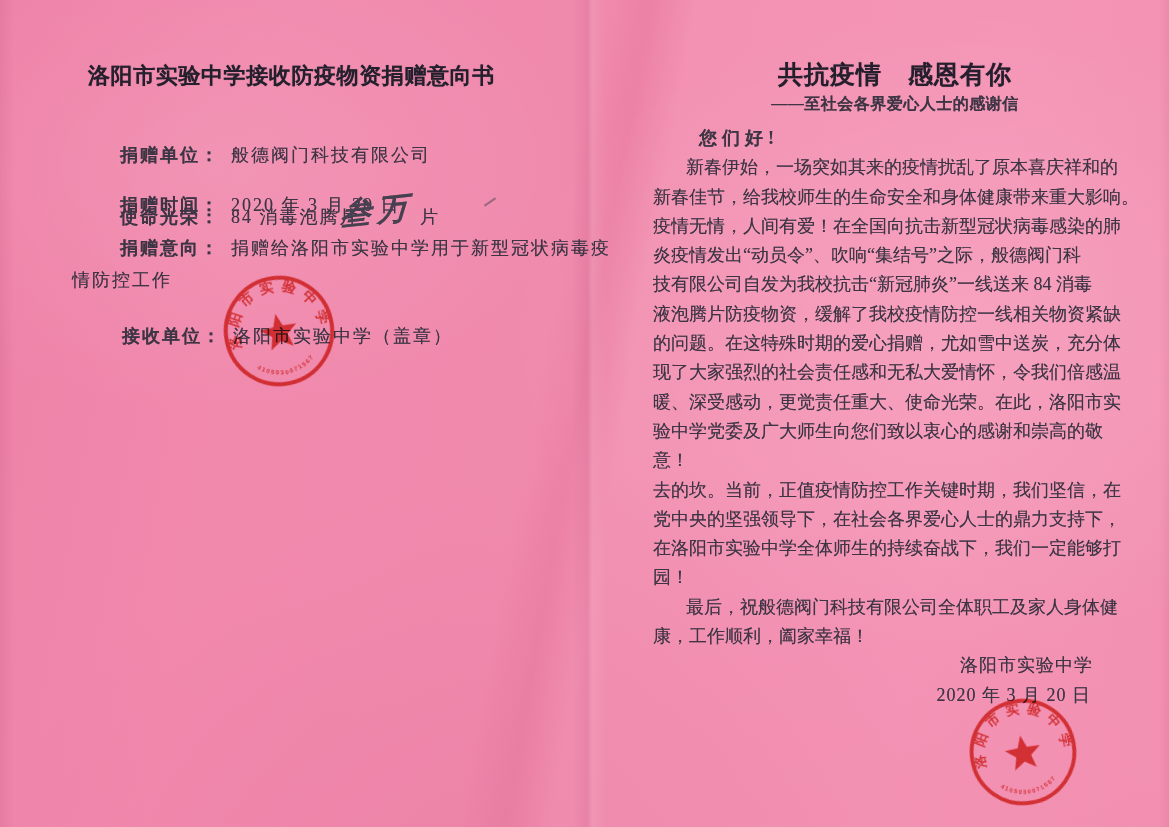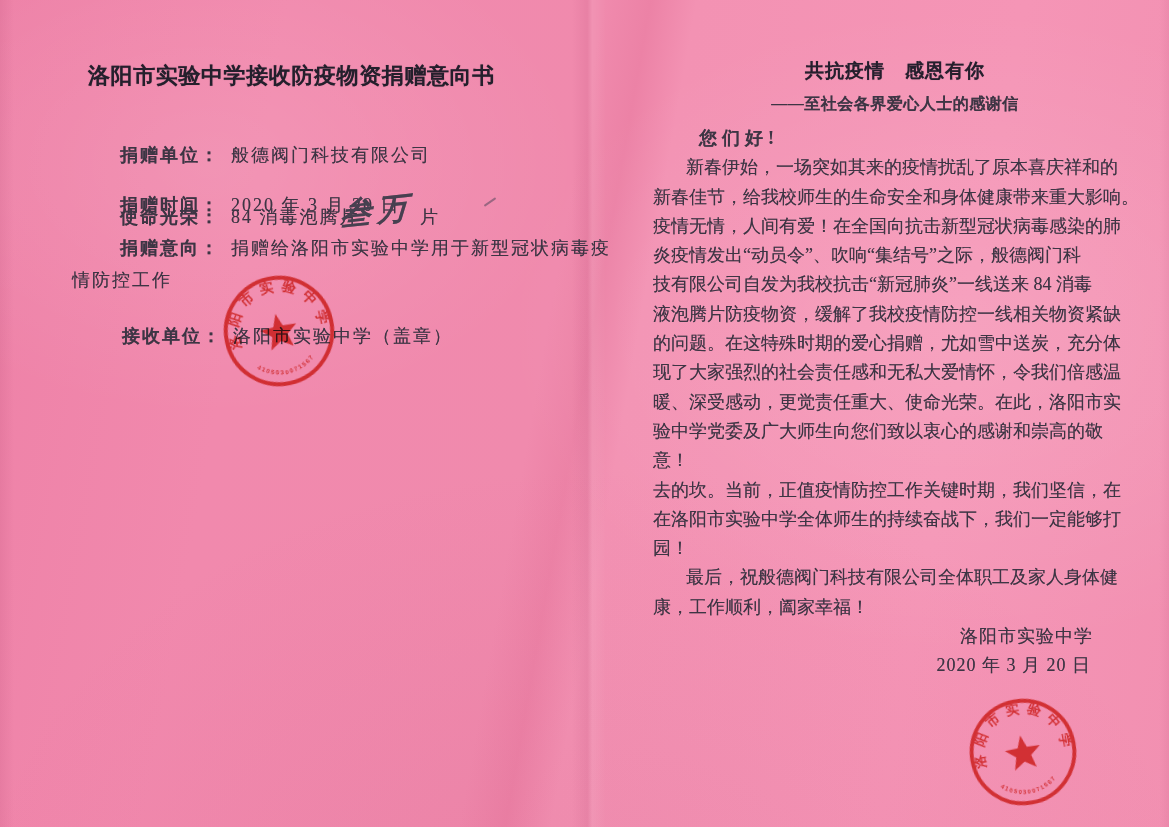--- a/index.html
+++ b/index.html
@@ -33,21 +33,21 @@
   .f2{left:120px;top:205px;}
   .f3{left:120px;top:236px;}
   .fwrap{left:72px;top:268px;font-size:18px;letter-spacing:2px;}
   .frecv{left:122px;top:324px;}
   .hand{left:340px;top:190px;font-size:31px;font-style:italic;font-weight:600;color:#474050;
     transform:rotate(-6deg) skewX(-6deg);letter-spacing:6px;text-shadow:0 0 .5px rgba(71,64,80,.5);}
   .hand-unit{left:420px;top:205px;font-size:18px;letter-spacing:2px;}
   .pen-tick{left:483px;top:201px;width:14px;height:2px;background:#55495c;opacity:.55;transform:rotate(-35deg);border-radius:2px;}
 
   
-  .r-title{left:660px;top:58px;width:470px;text-align:center;font-size:19px;font-weight:bold;letter-spacing:1px;color:#251f2d;text-shadow:0 0 .7px rgba(37,31,45,.6);}
+  .r-title{left:660px;top:58px;width:470px;text-align:center;font-size:25px;font-weight:bold;letter-spacing:1px;color:#251f2d;text-shadow:0 0 .7px rgba(37,31,45,.6);}
   .r-subtitle{left:660px;top:94px;width:470px;text-align:center;font-size:16px;letter-spacing:.5px;font-weight:600;}
   .letter-col{position:absolute;left:653px;top:124px;width:484px;font-size:18px;line-height:29.3px;}
   .letter-col div{white-space:nowrap;}
   .salutation{letter-spacing:4.5px;}
   .greeting{padding-left:46px;letter-spacing:5px;font-weight:bold;}
   .body-line{letter-spacing:0;}
   .body-line.indent{padding-left:33px;}
   .sig{text-align:right;padding-right:44px;letter-spacing:1px;}
   .sig-date{text-align:right;padding-right:46px;letter-spacing:1px;}
 
@@ -119,20 +119,21 @@
         <div class="body-line">疫情无情，人间有爱！在全国向抗击新型冠状病毒感染的肺</div>
         <div class="body-line">炎疫情发出“动员令”、吹响“集结号”之际，般德阀门科</div>
         <div class="body-line">技有限公司自发为我校抗击“新冠肺炎”一线送来 84 消毒</div>
         <div class="body-line">液泡腾片防疫物资，缓解了我校疫情防控一线相关物资紧缺</div>
         <div class="body-line">的问题。在这特殊时期的爱心捐赠，尤如雪中送炭，充分体</div>
         <div class="body-line">现了大家强烈的社会责任感和无私大爱情怀，令我们倍感温</div>
         <div class="body-line">暖、深受感动，更觉责任重大、使命光荣。在此，洛阳市实</div>
         <div class="body-line">验中学党委及广大师生向您们致以衷心的感谢和崇高的敬</div>
         <div class="body-line">意！</div>
         <div class="body-line">去的坎。当前，正值疫情防控工作关键时期，我们坚信，在</div>
+        <div class="body-line">党中央的坚强领导下，在社会各界爱心人士的鼎力支持下，</div>
         <div class="body-line">在洛阳市实验中学全体师生的持续奋战下，我们一定能够打</div>
         <div class="body-line">园！</div>
         <div class="body-line indent">最后，祝般德阀门科技有限公司全体职工及家人身体健</div>
         <div class="body-line">康，工作顺利，阖家幸福！</div>
       </div>
     <div class="sig">洛阳市实验中学</div>
     <div class="sig-date">2020 年 3 月 20 日</div>
   </div>
 
   <svg class="seal seal-right" width="112" height="112" viewBox="0 0 120 120">

